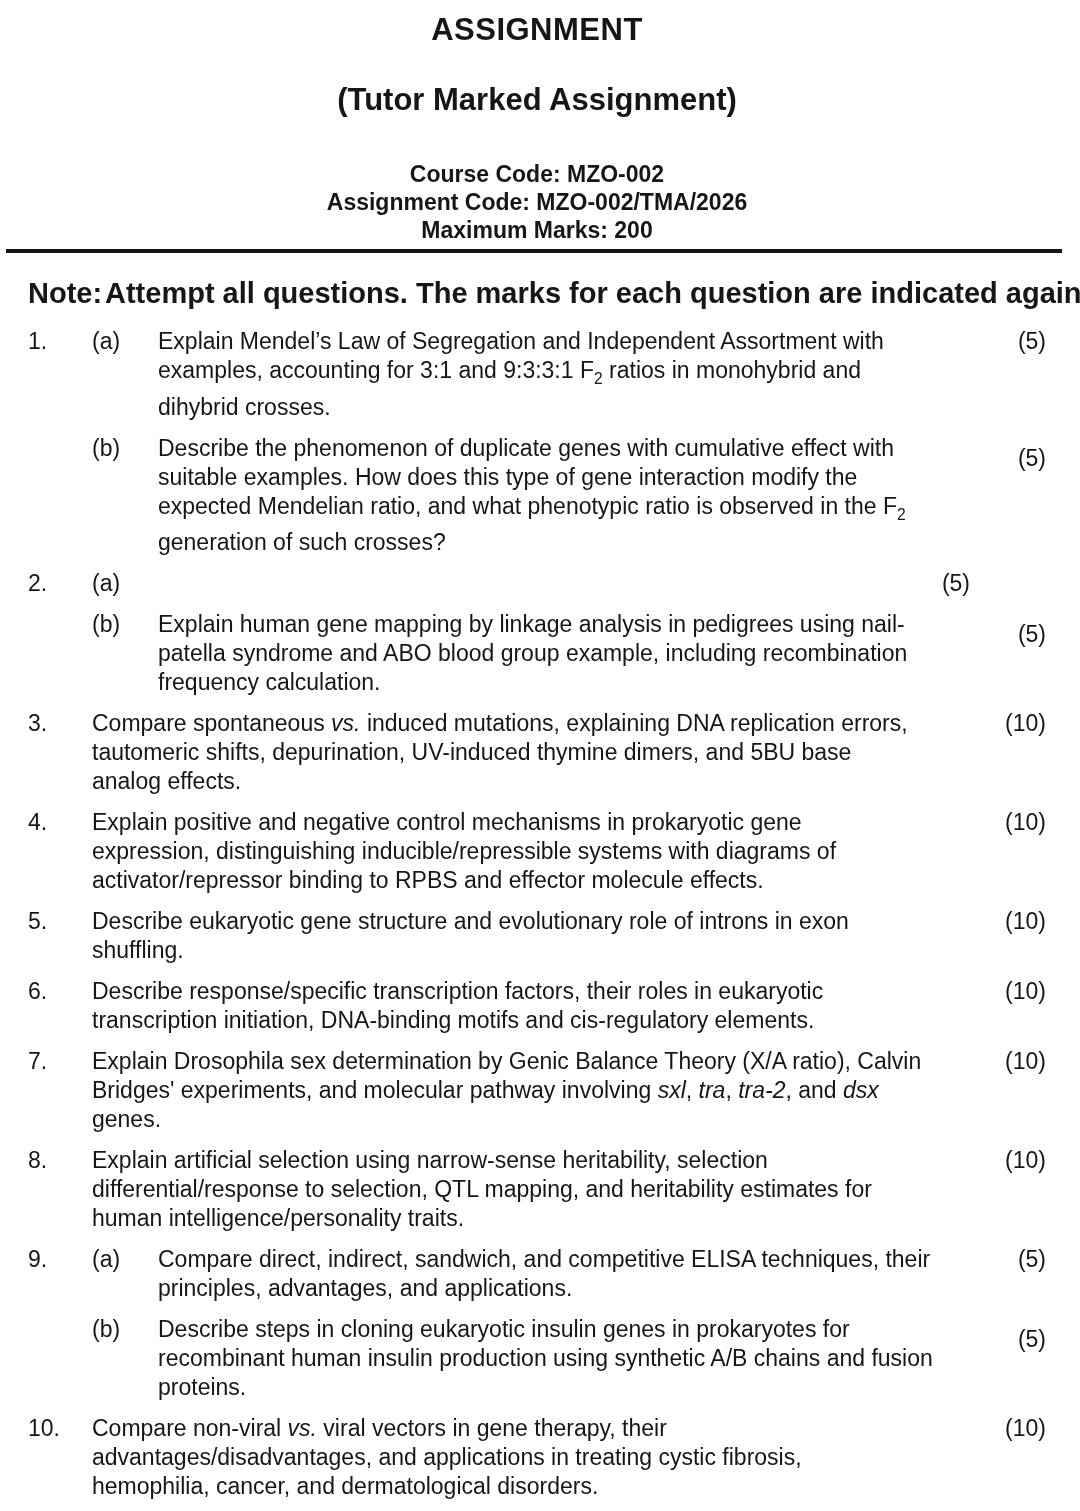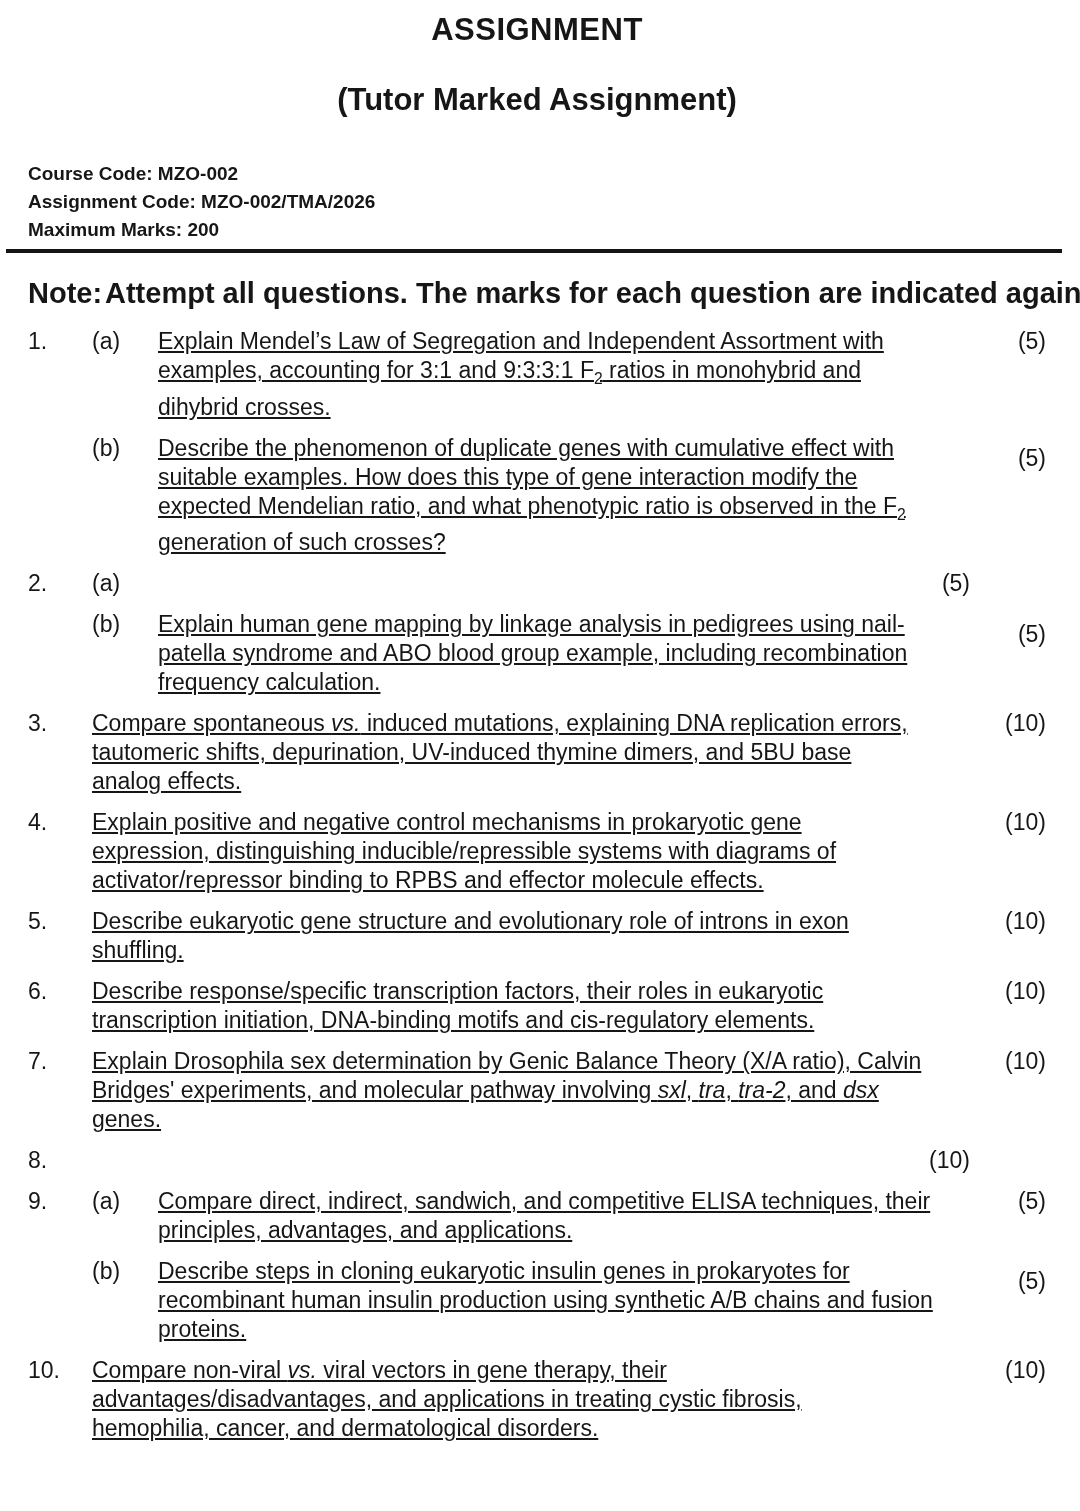--- a/index.html
+++ b/index.html
@@ -20,23 +20,23 @@
   .doc-title {
     font-size:31px; line-height:36px; font-weight:bold;
     letter-spacing:0.5px;
   }
   .doc-subtitle {
     font-size:31px; line-height:36px; font-weight:bold;
     margin-top:34px;
   }
   .meta {
     margin-top:42px;
-    text-align:left;
+    text-align:center;
     font-weight:bold;
-    font-size:19px; line-height:28px;
+    font-size:23px; line-height:28px;
   }
   .rule {
     border:none;
     border-top:4px solid #141414;
     margin:5px -16px 0 -22px;
   }
   .note {
     margin-top:26px;
     font-weight:bold;
     font-size:29px; line-height:28px;
@@ -46,21 +46,21 @@
   .questions { margin-top:20px; }
   .q-row { display:grid; grid-template-columns:64px 1fr; }
   .q-num { font-size:23px; line-height:29px; }
   .q-part {
     display:grid;
     grid-template-columns:66px minmax(0,1fr) 76px;
     margin-bottom:12px;
   }
   .q-part.no-label { grid-template-columns:minmax(0,1fr) 76px; }
   .part-label { font-size:23px; line-height:29px; }
-  .q-text { font-size:23px; line-height:29px;text-decoration:underline; }
+  .q-text { font-size:23px; line-height:29px; }
   .q-part .q-text { max-width:780px; }
   .q-part.no-label .q-text { max-width:830px; }
   .q-marks {
     font-size:23px; line-height:29px;
     text-align:right;
     align-self:start;
     white-space:nowrap;
   }
   .q-part.part-b .q-marks { padding-top:10px; }
   .q-text em { font-style:italic; }
@@ -160,20 +160,21 @@
           <div class="q-part no-label">
             <div class="q-text"><span>Explain Drosophila sex determination by Genic Balance Theory (X/A ratio), Calvin Bridges' experiments, and molecular pathway involving </span><em>sxl</em><span>, </span><em>tra</em><span>, </span><em>tra-2</em><span>, and </span><em>dsx</em><span> genes.</span></div>
             <div class="q-marks">(10)</div>
           </div>
         </div>
       </div>
       <div class="q-row">
         <div class="q-num">8.</div>
         <div class="q-body">
           <div class="q-part no-label">
+            <div class="q-text"><span>Explain artificial selection using narrow-sense heritability, selection differential/response to selection, QTL mapping, and heritability estimates for human intelligence/personality traits.</span></div>
             <div class="q-marks">(10)</div>
           </div>
         </div>
       </div>
       <div class="q-row">
         <div class="q-num">9.</div>
         <div class="q-body">
           <div class="q-part">
             <div class="part-label">(a)</div>
             <div class="q-text"><span>Compare direct, indirect, sandwich, and competitive ELISA techniques, their principles, advantages, and applications.</span></div>

